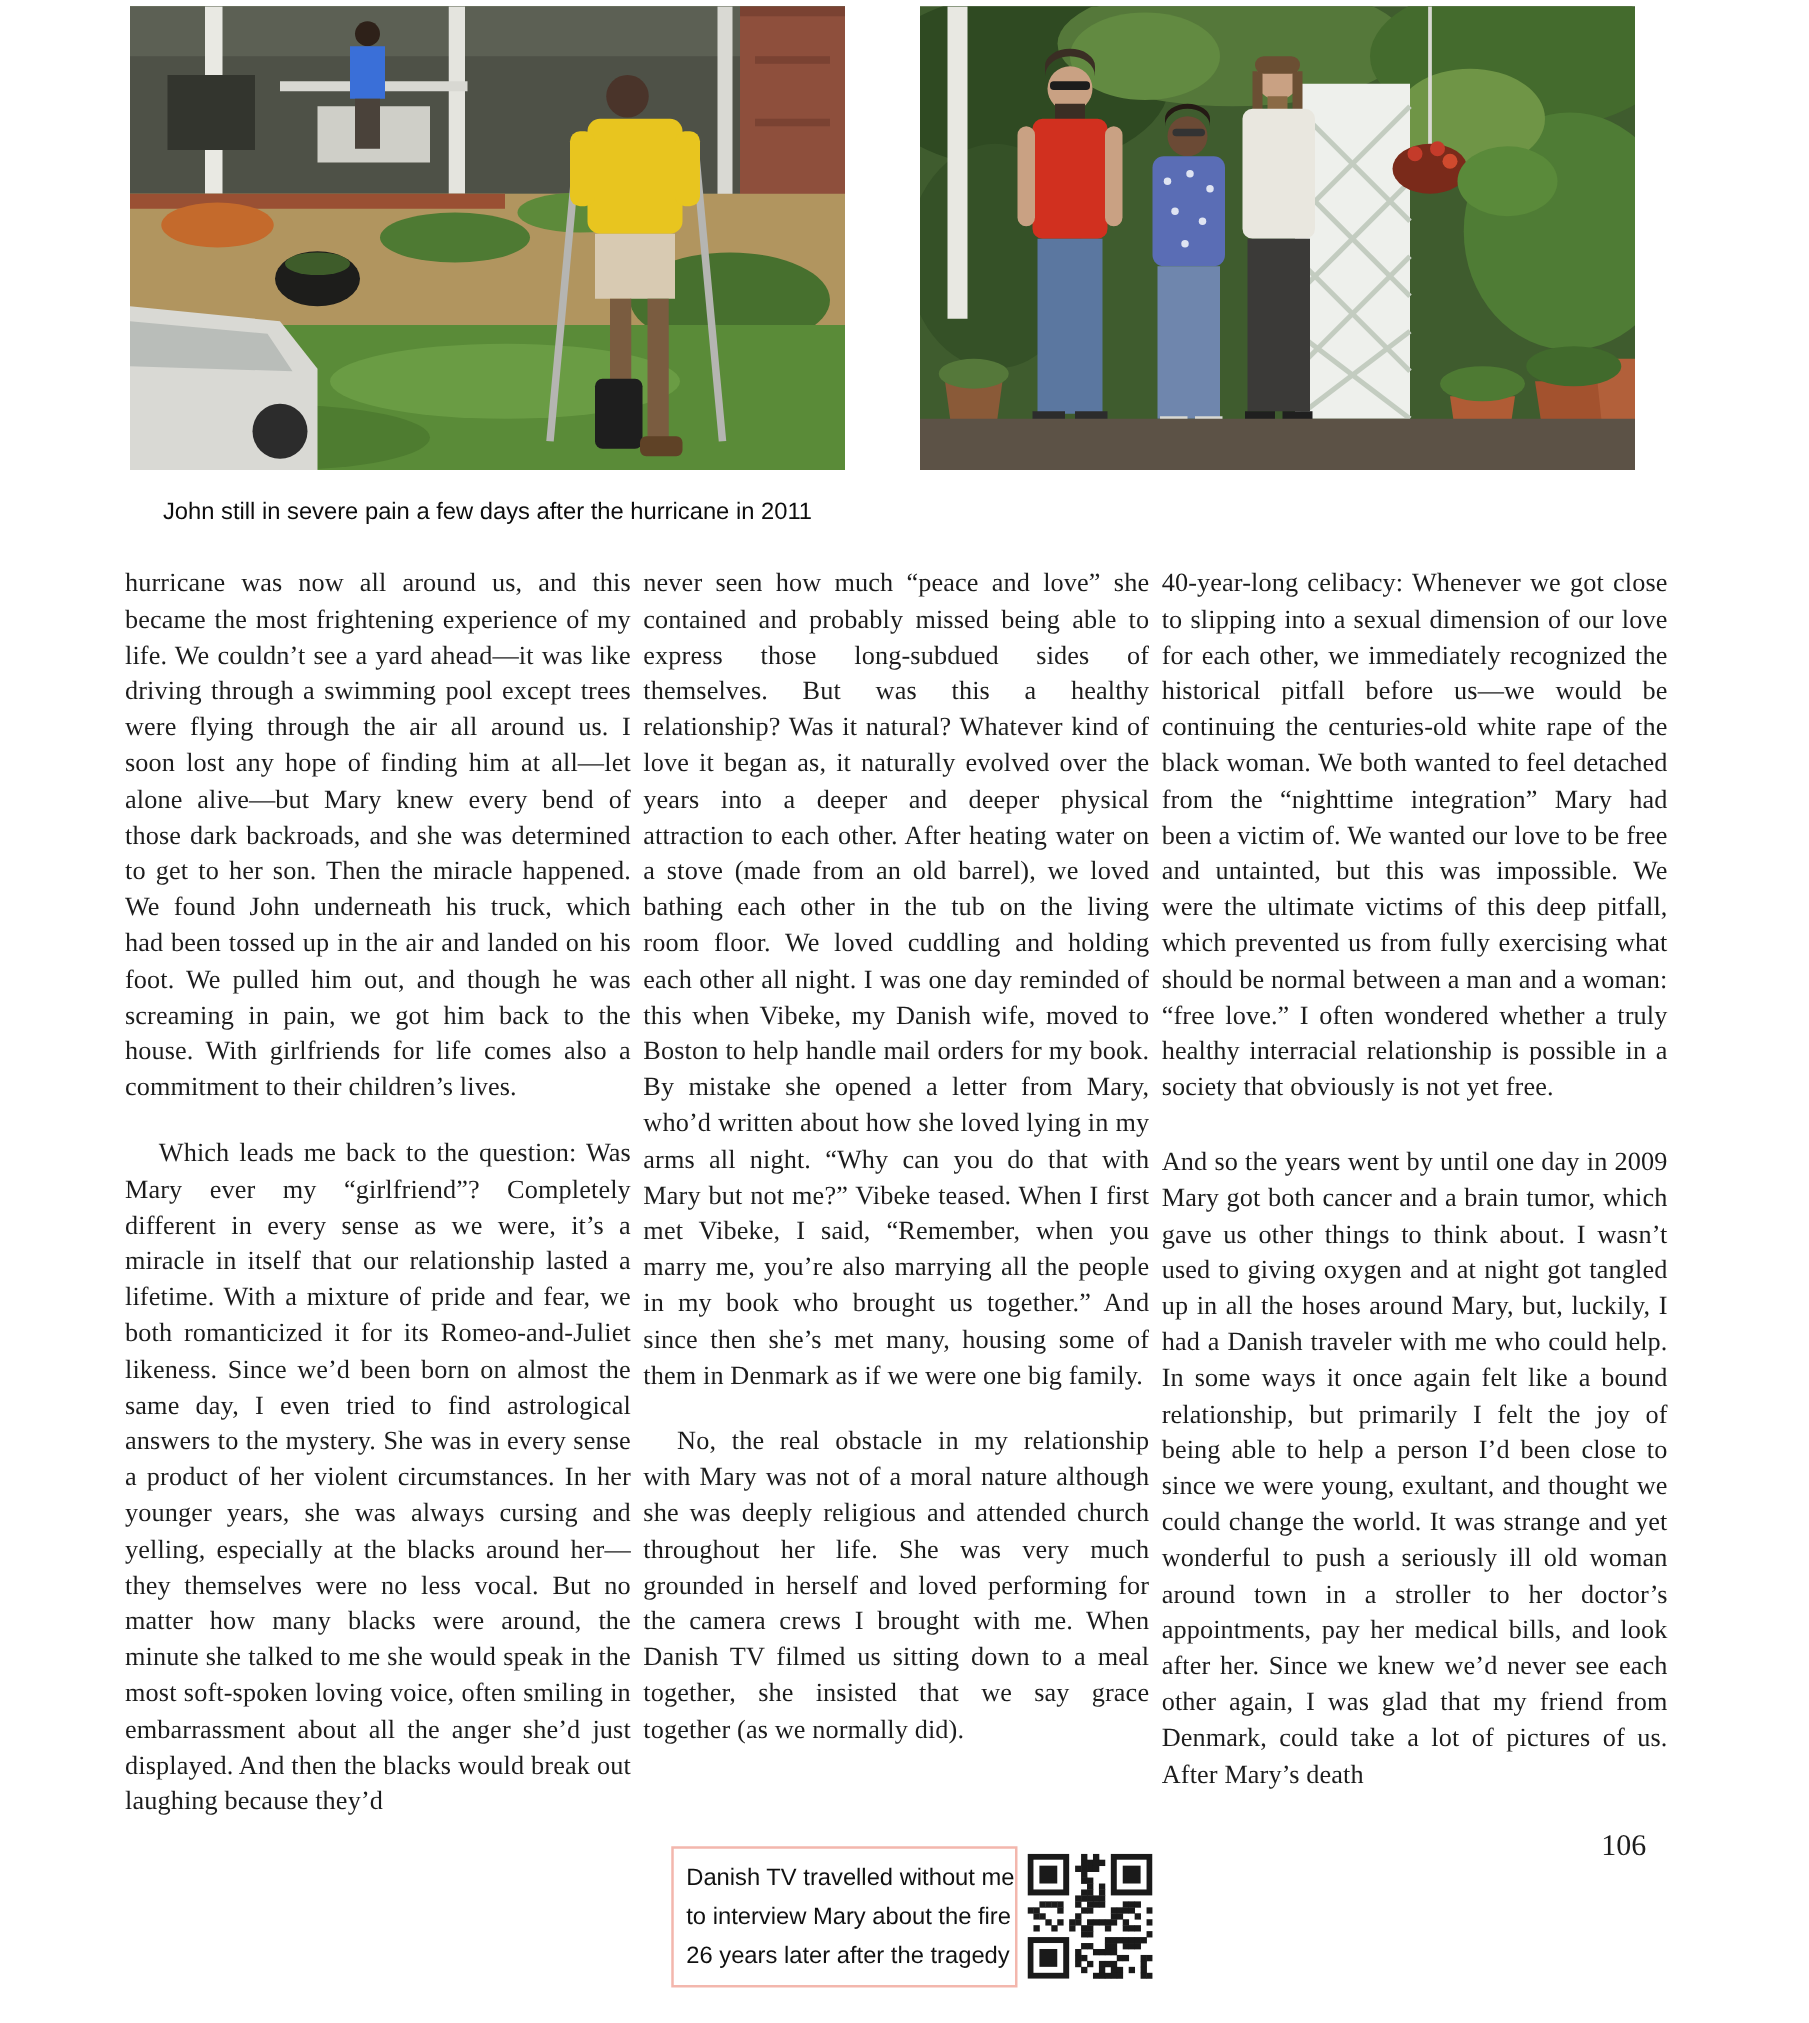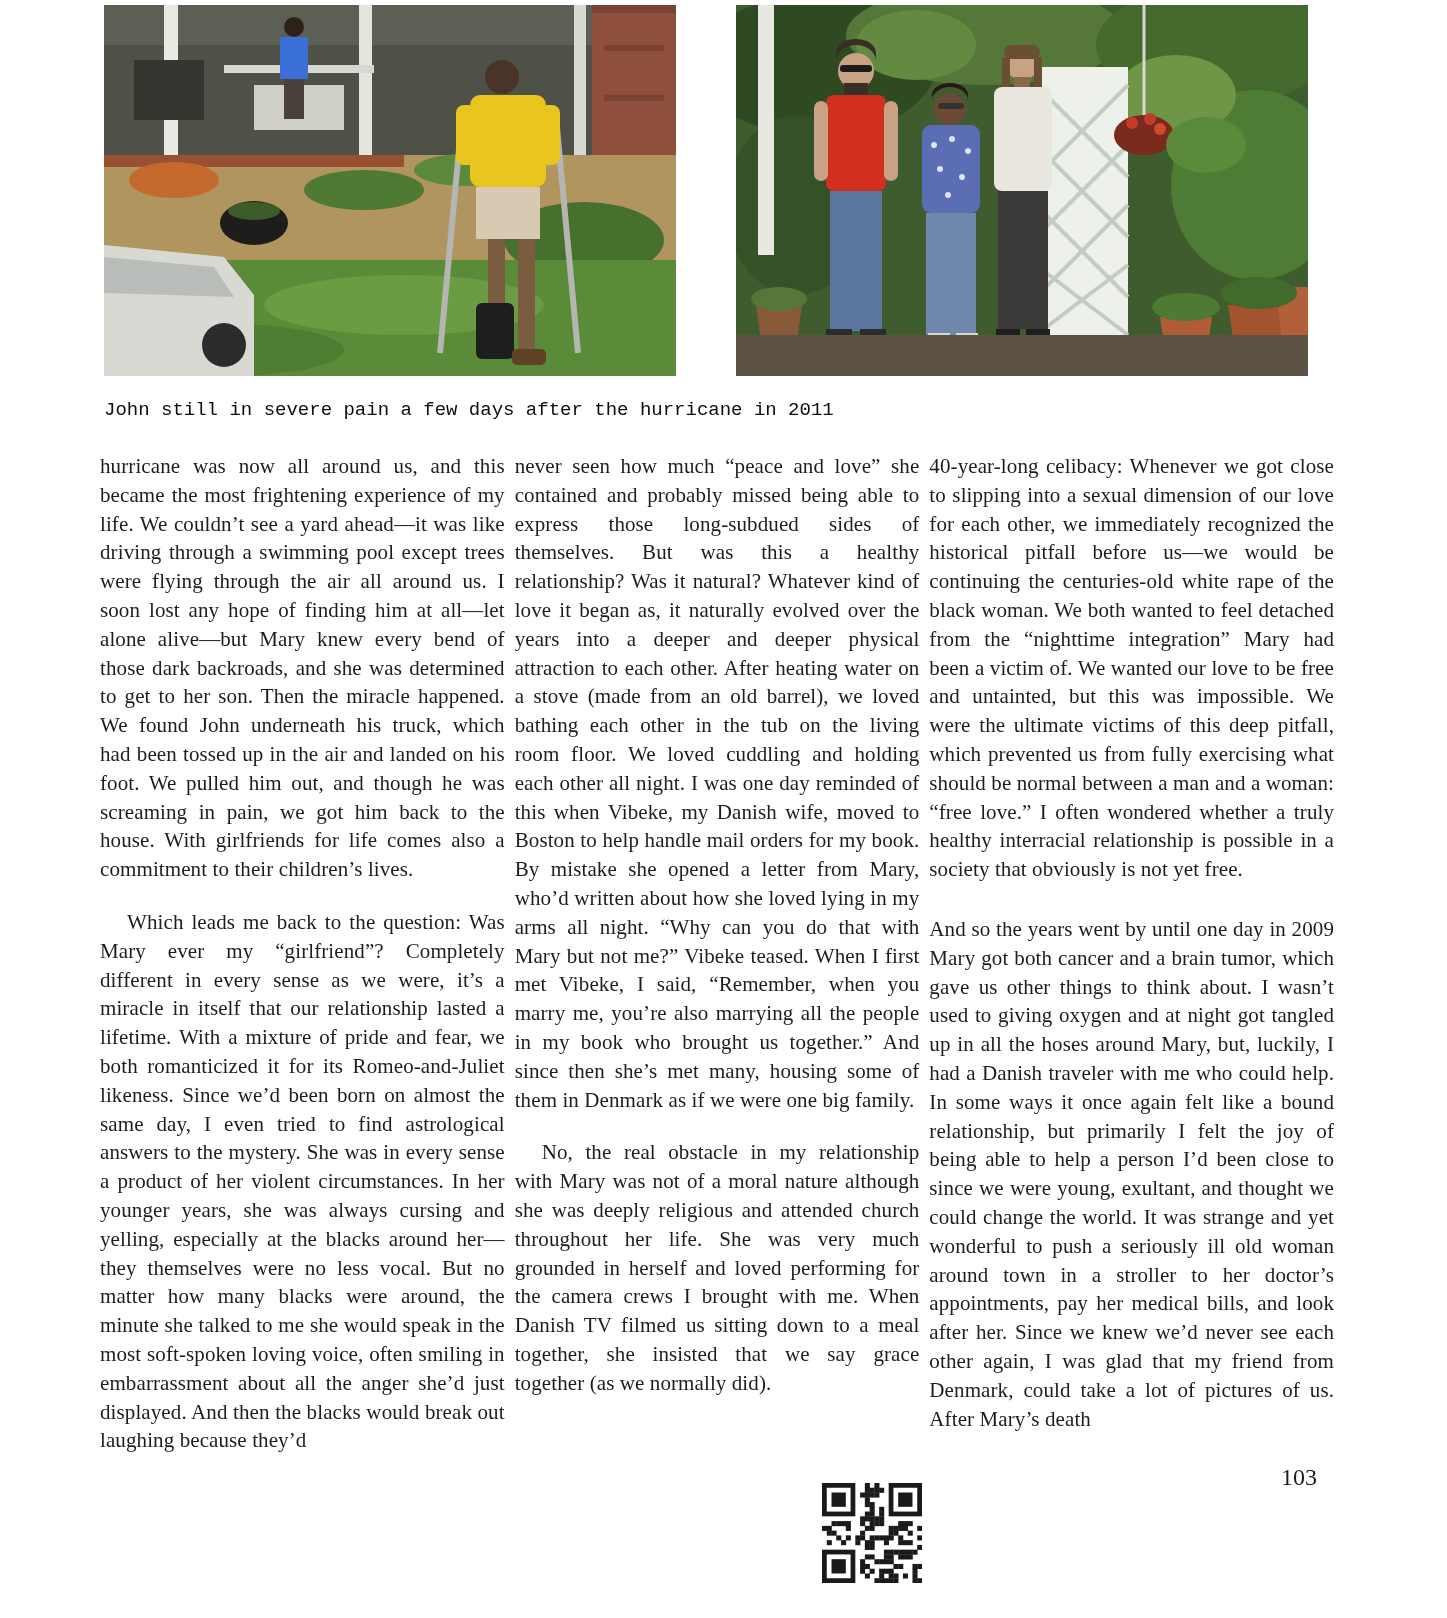--- a/index.html
+++ b/index.html
@@ -13,21 +13,21 @@
   }
   .photo{
     position:absolute;top:5px;width:572px;height:371px;
     overflow:hidden;background:#6b7a55;
   }
   .photo svg{display:block;width:100%;height:100%;}
   #photo-left{left:104px;}
   #photo-right{left:736px;}
   .caption{
     position:absolute;top:396px;height:28px;width:572px;
-    font-family:Liberation Mono, monospace;
+    font-family:Liberation Sans, sans-serif;
     font-size:19px;line-height:28px;color:#0d0d0d;
     text-align:center;white-space:nowrap;
   }
   #caption-left{left:104px;}
   #caption-right{left:736px;}
   .columns{
     position:absolute;left:100px;top:452px;width:1234px;
     display:flex;gap:10px;
   }
   .col{flex:1 1 0;min-width:0;}
@@ -228,20 +228,25 @@
     <div class="col">
       <p>never seen how much “peace and love” she contained and probably missed being able to express those long-subdued sides of themselves. But was this a healthy relationship? Was it natural? Whatever kind of love it began as, it naturally evolved over the years into a deeper and deeper physical attraction to each other. After heating water on a stove (made from an old barrel), we loved bathing each other in the tub on the living room floor. We loved cuddling and holding each other all night. I was one day reminded of this when Vibeke, my Danish wife, moved to Boston to help handle mail orders for my book. By mistake she opened a letter from Mary, who’d written about how she loved lying in my arms all night. “Why can you do that with Mary but not me?” Vibeke teased. When I first met Vibeke, I said, “Remember, when you marry me, you’re also marrying all the people in my book who brought us together.” And since then she’s met many, housing some of them in Denmark as if we were one big family.</p>
       <p class="indent">No, the real obstacle in my relationship with Mary was not of a moral nature although she was deeply religious and attended church throughout her life. She was very much grounded in herself and loved performing for the camera crews I brought with me. When Danish TV filmed us sitting down to a meal together, she insisted that we say grace together (as we normally did).</p>
     </div>
     <div class="col">
       <p>40-year-long celibacy: Whenever we got close to slipping into a sexual dimension of our love for each other, we immediately recognized the historical pitfall before us—we would be continuing the centuries-old white rape of the black woman. We both wanted to feel detached from the “nighttime integration” Mary had been a victim of. We wanted our love to be free and untainted, but this was impossible. We were the ultimate victims of this deep pitfall, which prevented us from fully exercising what should be normal between a man and a woman: “free love.” I often wondered whether a truly healthy interracial relationship is possible in a society that obviously is not yet free.</p>
       <p class="para-gap">And so the years went by until one day in 2009 Mary got both cancer and a brain tumor, which gave us other things to think about. I wasn’t used to giving oxygen and at night got tangled up in all the hoses around Mary, but, luckily, I had a Danish traveler with me who could help. In some ways it once again felt like a bound relationship, but primarily I felt the joy of being able to help a person I’d been close to since we were young, exultant, and thought we could change the world. It was strange and yet wonderful to push a seriously ill old woman around town in a stroller to her doctor’s appointments, pay her medical bills, and look after her. Since we knew we’d never see each other again, I was glad that my friend from Denmark, could take a lot of pictures of us. After Mary’s death</p>
     </div>
   </div>
 
+  <div class="callout">
+    <div>Danish TV travelled without me</div>
+    <div>to interview Mary about the fire</div>
+    <div>26 years later after the tragedy</div>
+  </div>
 
   <div class="qr">
     <svg id="qr-svg" viewBox="0 0 100 100">
         <rect x="42.857142857142854" y="0" width="5.061904761904762" height="5.061904761904762" fill="#1a1a1a"></rect>
         <rect x="52.38095238095238" y="0" width="5.061904761904762" height="5.061904761904762" fill="#1a1a1a"></rect>
         <rect x="42.857142857142854" y="4.761904761904762" width="5.061904761904762" height="5.061904761904762" fill="#1a1a1a"></rect>
         <rect x="47.61904761904762" y="4.761904761904762" width="5.061904761904762" height="5.061904761904762" fill="#1a1a1a"></rect>
         <rect x="52.38095238095238" y="4.761904761904762" width="5.061904761904762" height="5.061904761904762" fill="#1a1a1a"></rect>
         <rect x="57.14285714285714" y="4.761904761904762" width="5.061904761904762" height="5.061904761904762" fill="#1a1a1a"></rect>
         <rect x="38.095238095238095" y="9.523809523809524" width="5.061904761904762" height="5.061904761904762" fill="#1a1a1a"></rect>
@@ -360,15 +365,15 @@
         <rect x="9.523809523809524" y="9.523809523809524" width="14.285714285714285" height="14.285714285714285" fill="#1a1a1a"></rect>
         <rect x="66.66666666666667" y="0" width="33.333333333333336" height="33.333333333333336" fill="#1a1a1a"></rect>
         <rect x="71.42857142857143" y="4.761904761904762" width="23.80952380952381" height="23.80952380952381" fill="#ffffff"></rect>
         <rect x="76.19047619047619" y="9.523809523809524" width="14.285714285714285" height="14.285714285714285" fill="#1a1a1a"></rect>
         <rect x="0" y="66.66666666666667" width="33.333333333333336" height="33.333333333333336" fill="#1a1a1a"></rect>
         <rect x="4.761904761904762" y="71.42857142857143" width="23.80952380952381" height="23.80952380952381" fill="#ffffff"></rect>
         <rect x="9.523809523809524" y="76.19047619047619" width="14.285714285714285" height="14.285714285714285" fill="#1a1a1a"></rect>
       </svg>
   </div>
 
-  <div class="page-number">103</div>
+  <div class="page-number">106</div>
 
 </div>
 
 </body></html>

